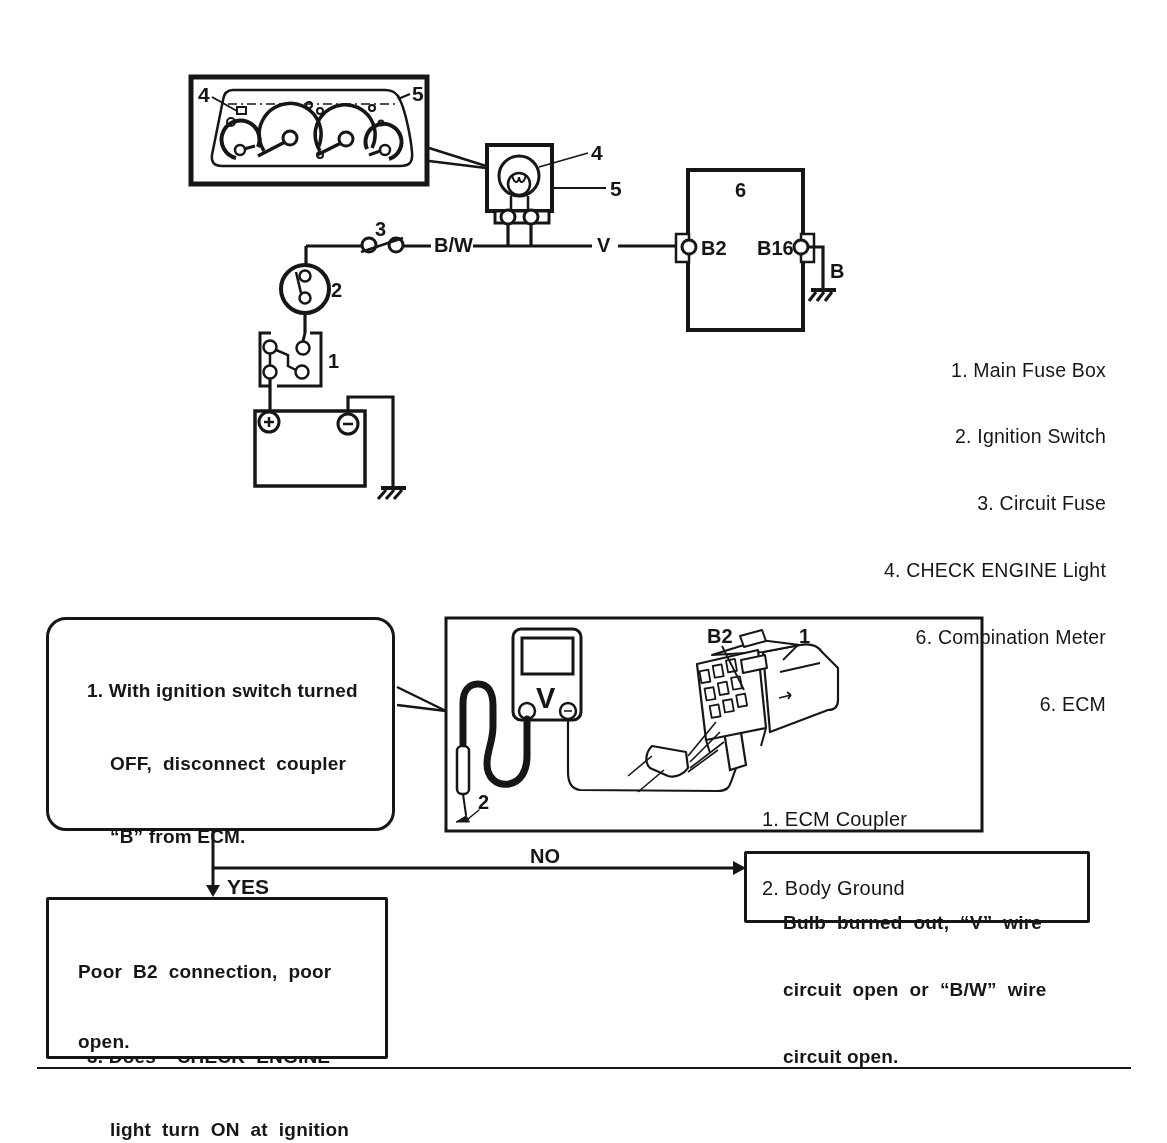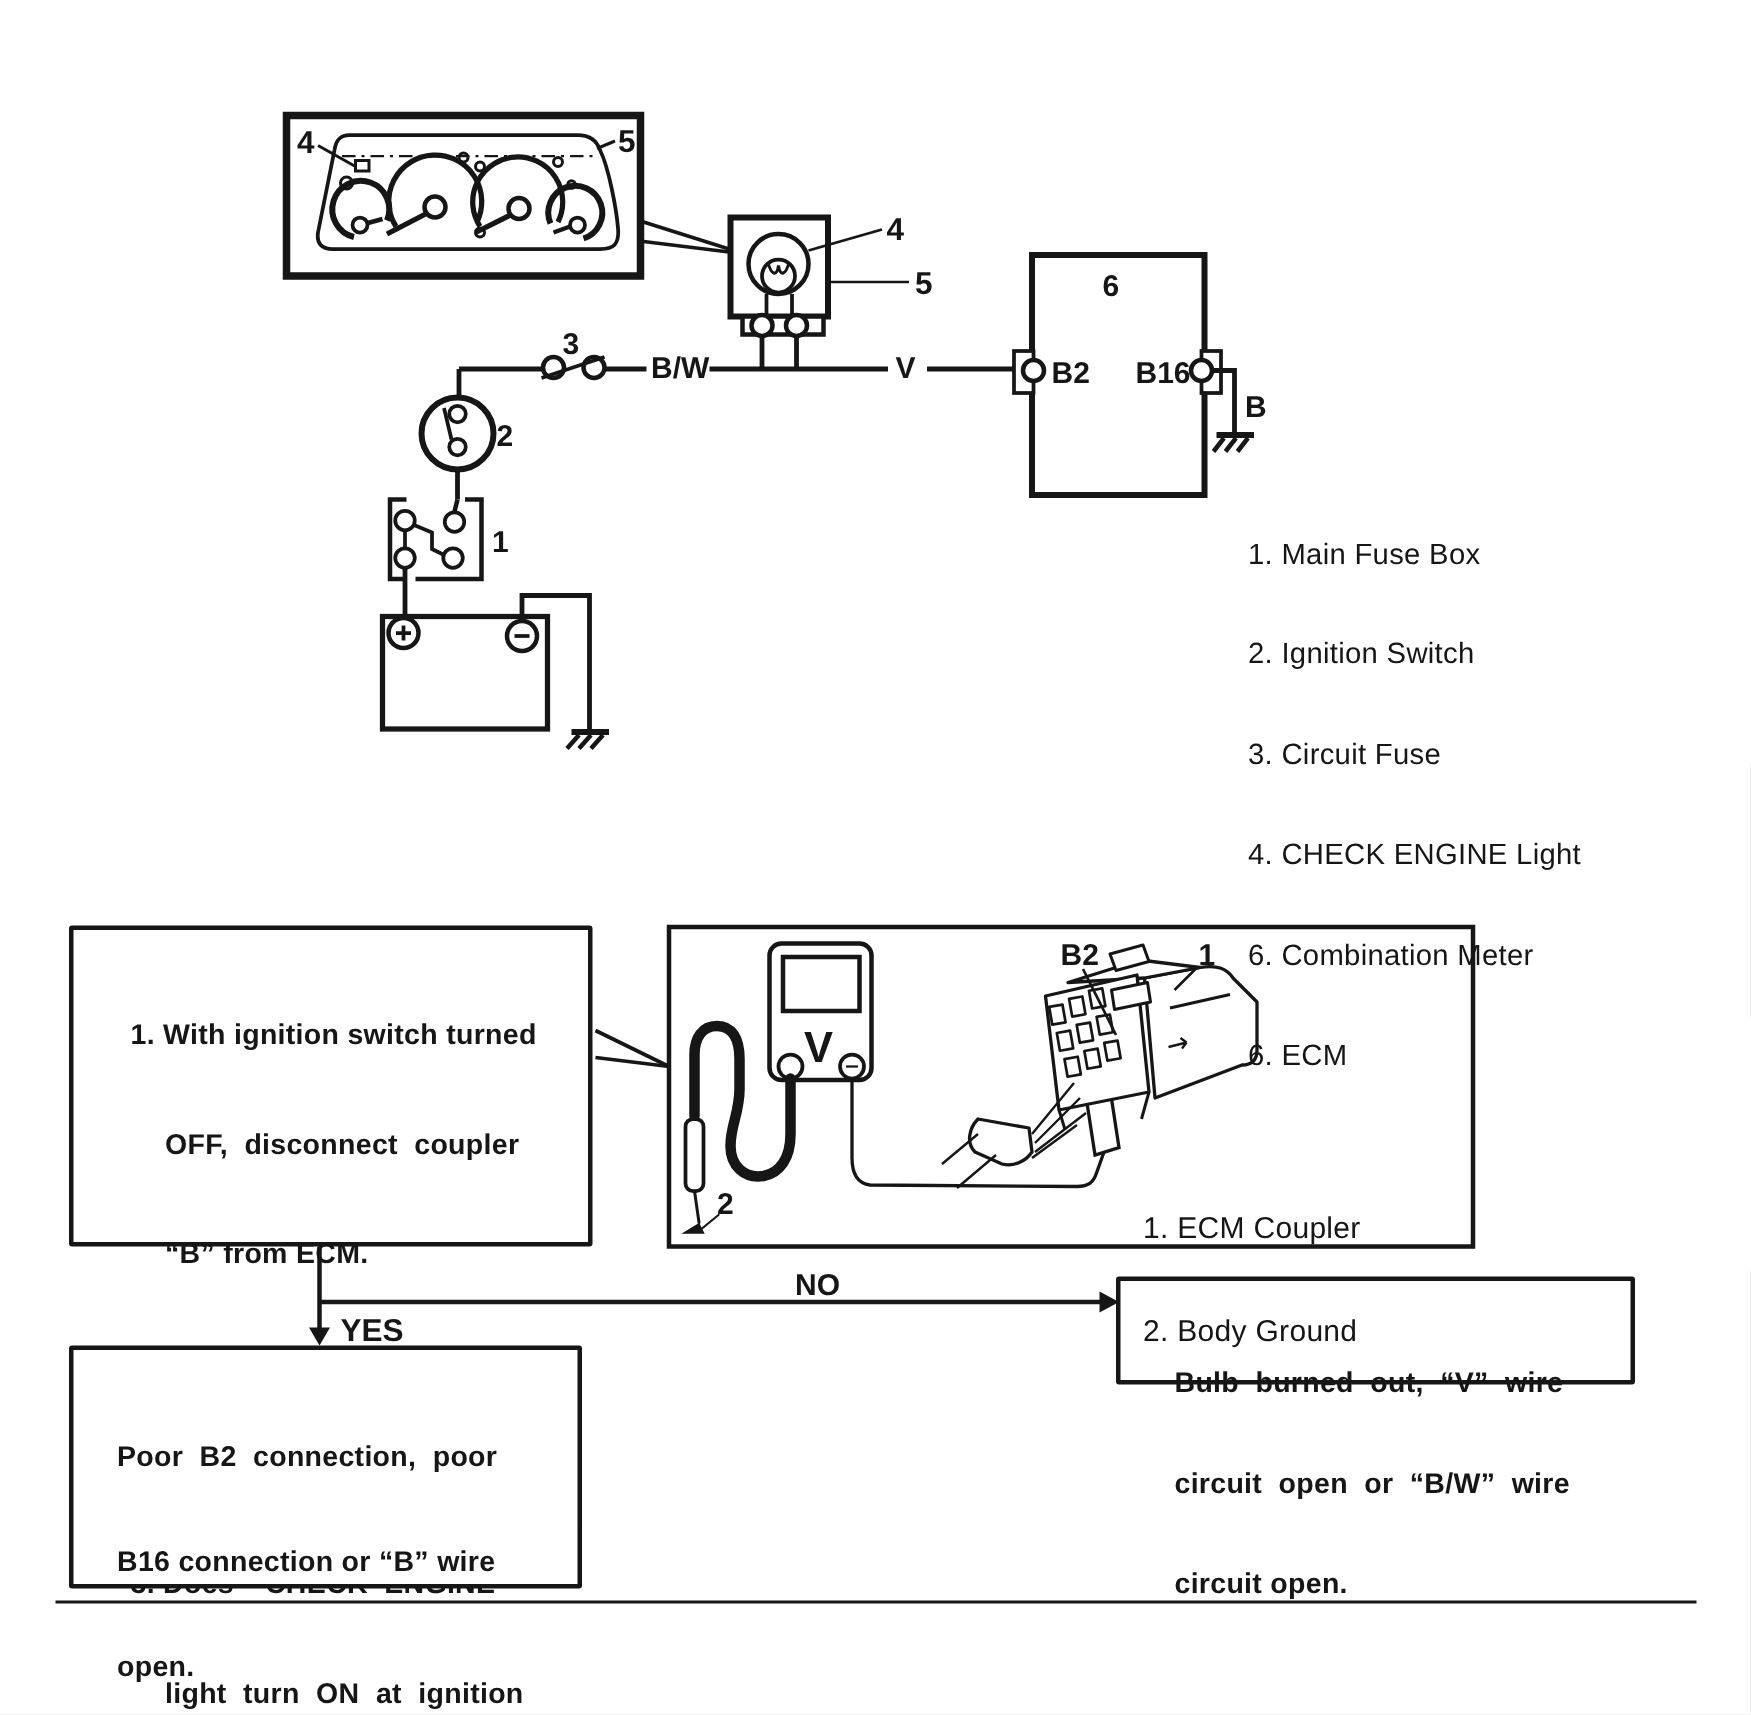--- a/index.html
+++ b/index.html
@@ -6,29 +6,29 @@
   .page{
     position:relative;width:1167px;height:1143px;background:#ffffff;
     font-family:"Liberation Sans",sans-serif;color:#161616;overflow:hidden;
   }
   .art{position:absolute;left:0;top:0;z-index:1;}
   .tbox{
     position:absolute;z-index:2;border:3px solid #161616;border-radius:2px;
     background:#ffffff;font-size:19px;font-weight:600;white-space:pre;
     box-sizing:border-box;letter-spacing:.2px;
   }
-  .instruction-box{left:46px;top:617px;width:349px;height:214px;padding:10px 6px 0 38px;line-height:24.4px;}
+  .instruction-box{left:46px;top:617px;width:349px;height:214px;padding:10px 6px 0 38px;line-height:24.4px;border-radius:20px;}
   .instruction-box .cont{padding-left:23px;}
   .yes-box{left:46px;top:897px;width:342px;height:162px;padding:13px 4px 0 29px;line-height:23.4px;}
   .no-box{left:744px;top:851px;width:346px;height:72px;padding:13px 4px 0 36px;line-height:22.4px;}
   .plain{
     position:absolute;z-index:2;background:transparent;border:none;
     font-size:19.5px;font-weight:500;white-space:pre;line-height:22.3px;letter-spacing:.2px;
   }
-  .legend{left:832px;top:314px;}
+  .legend{left:884px;top:314px;text-align:right;}
   .coupler-legend{left:762px;top:762px;font-size:20px;line-height:23px;}
   .line{display:block;}
   svg text{font-family:"Liberation Sans",sans-serif;font-weight:bold;fill:#161616;}
 </style>
 </head>
 <body>
 
 <div class="page">
 
 <svg class="art" width="1167" height="1143" viewBox="0 0 1167 1143">
@@ -244,21 +244,20 @@
   <span class="line cont">“B” from ECM.</span>
   <span class="line">2. Body-ground  terminal  B2</span>
   <span class="line cont">in couper disconnected.</span>
   <span class="line">3. Does  “CHECK  ENGINE”</span>
   <span class="line cont">light  turn  ON  at  ignition</span>
   
 </div>
 
 <div class="tbox yes-box">
   <span class="line">Poor  B2  connection,  poor</span>
-  <span class="line">B16 connection or “B” wire</span>
   <span class="line">open.</span>
   
   
   
 </div>
 
 <div class="tbox no-box">
   <span class="line">Bulb  burned  out,  “V”  wire</span>
   <span class="line">circuit  open  or  “B/W”  wire</span>
   <span class="line">circuit open.</span>

